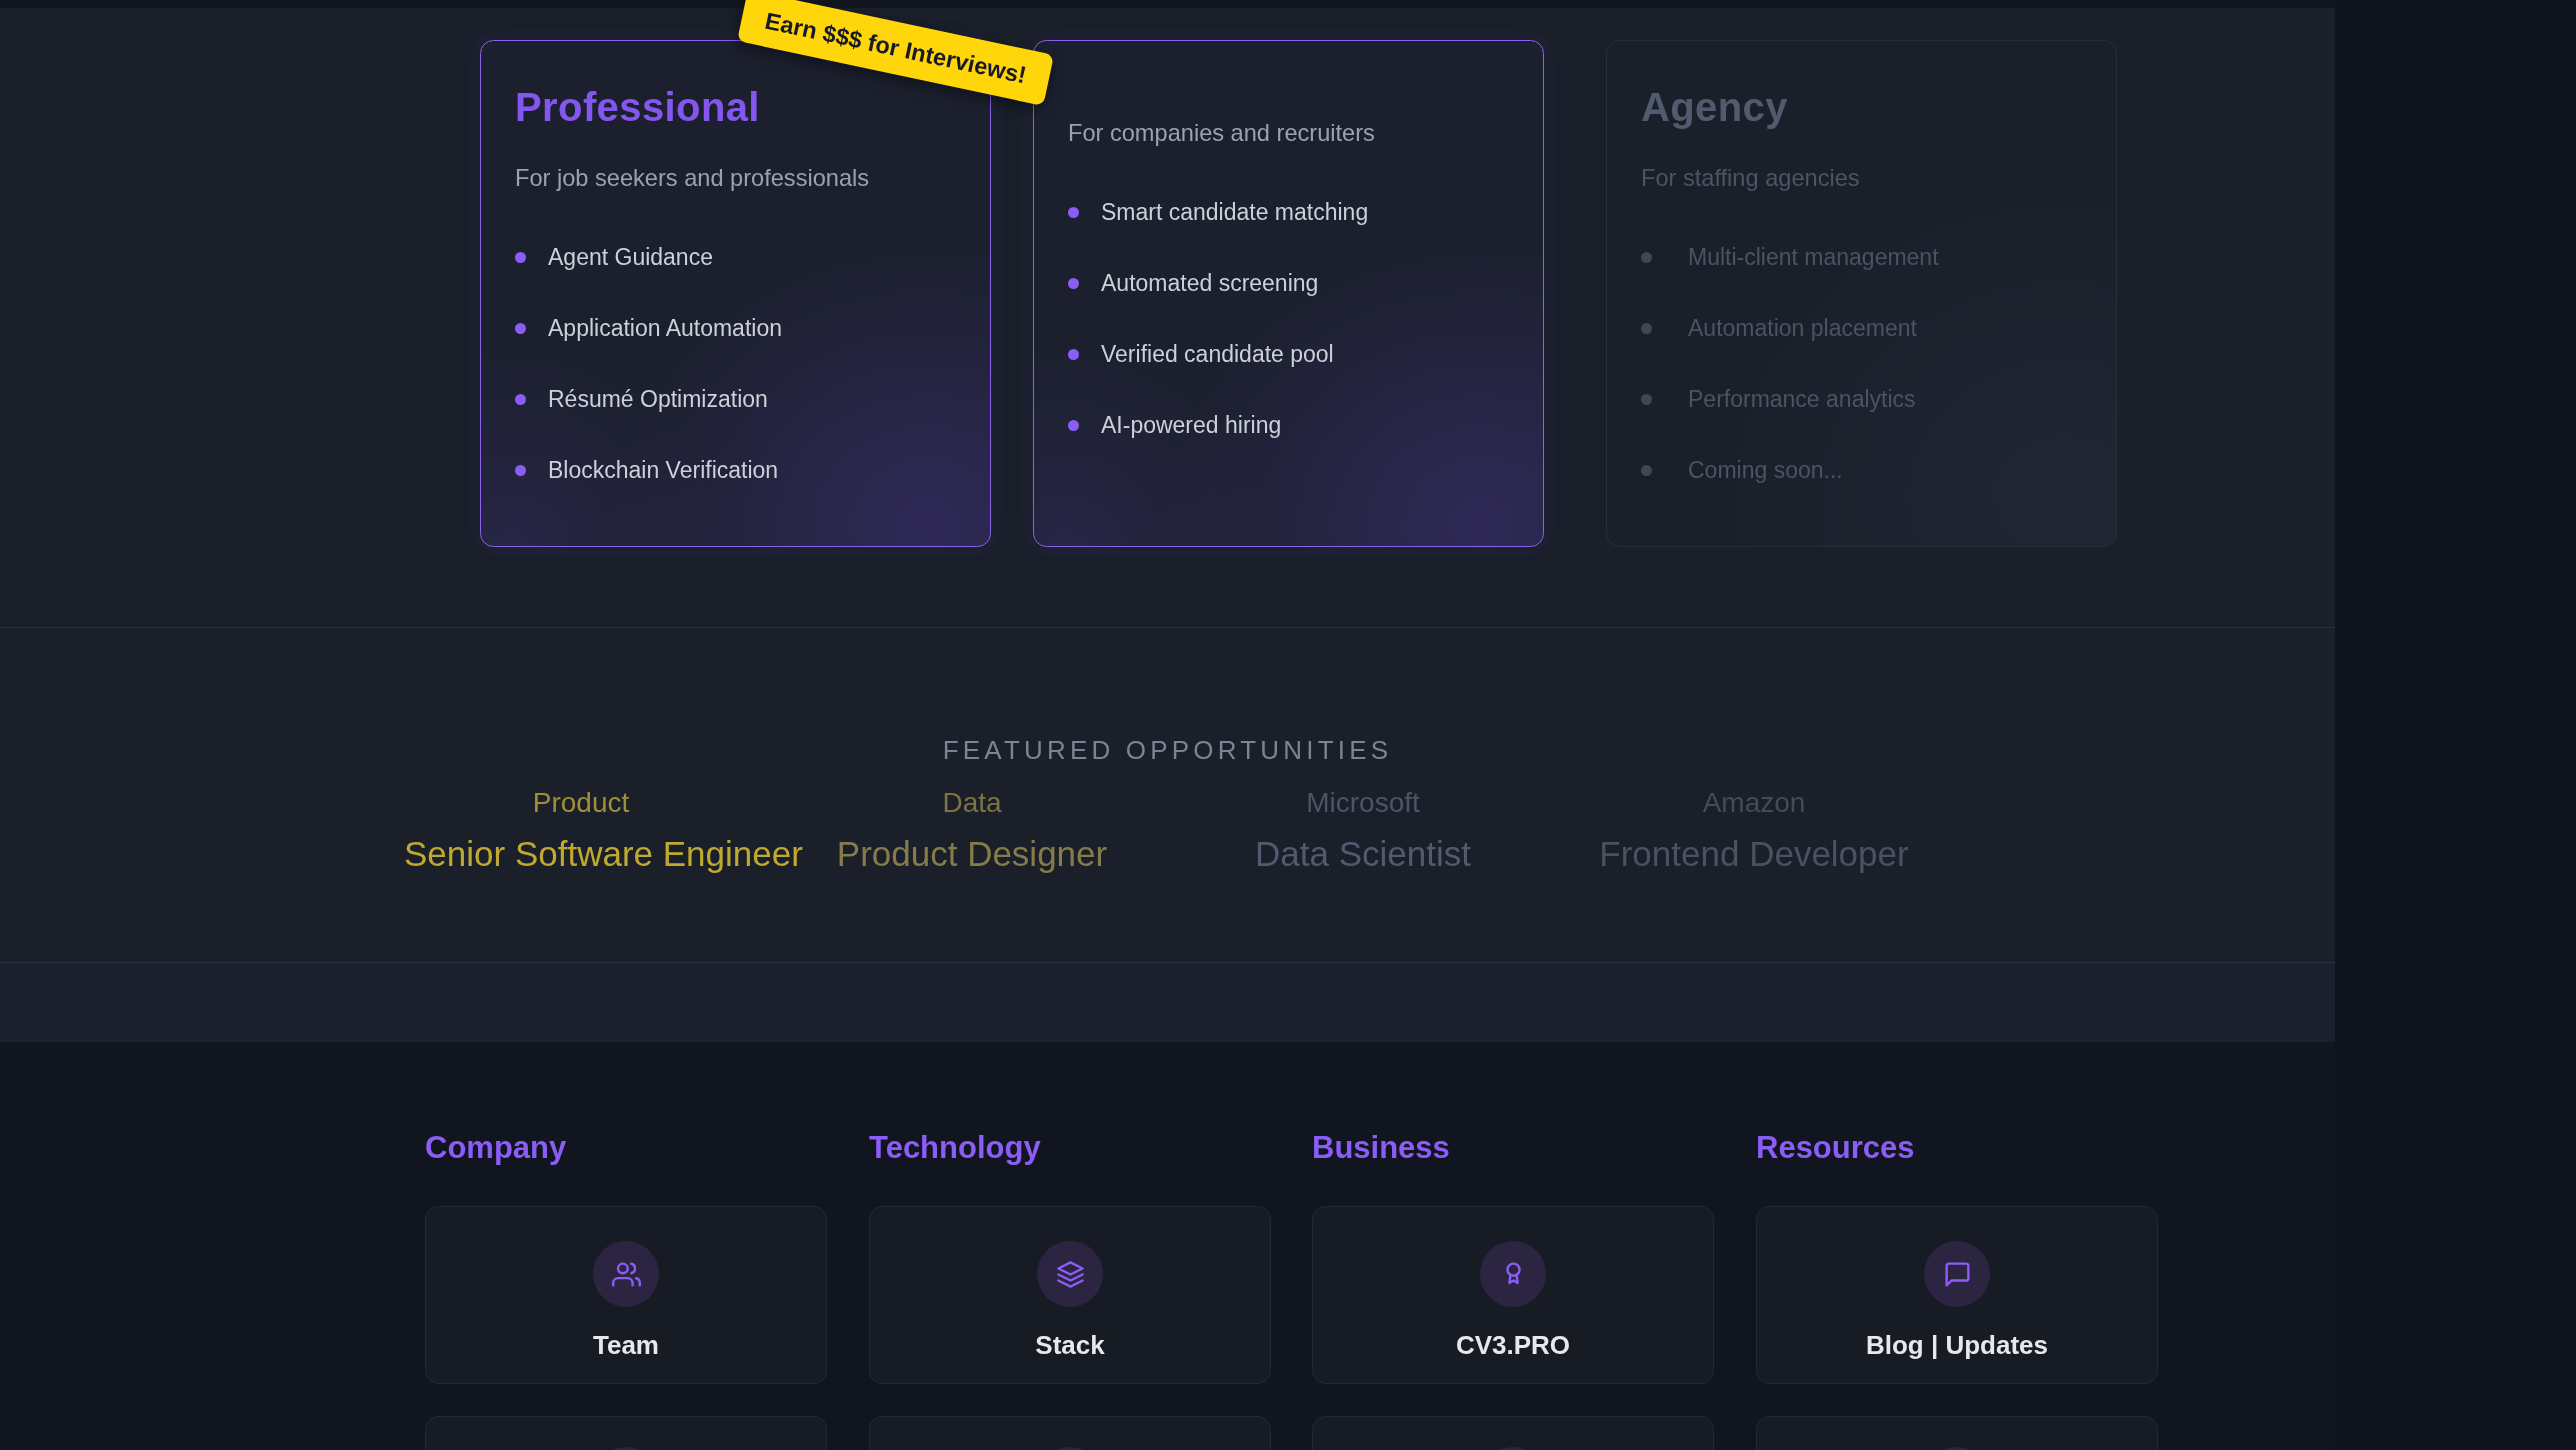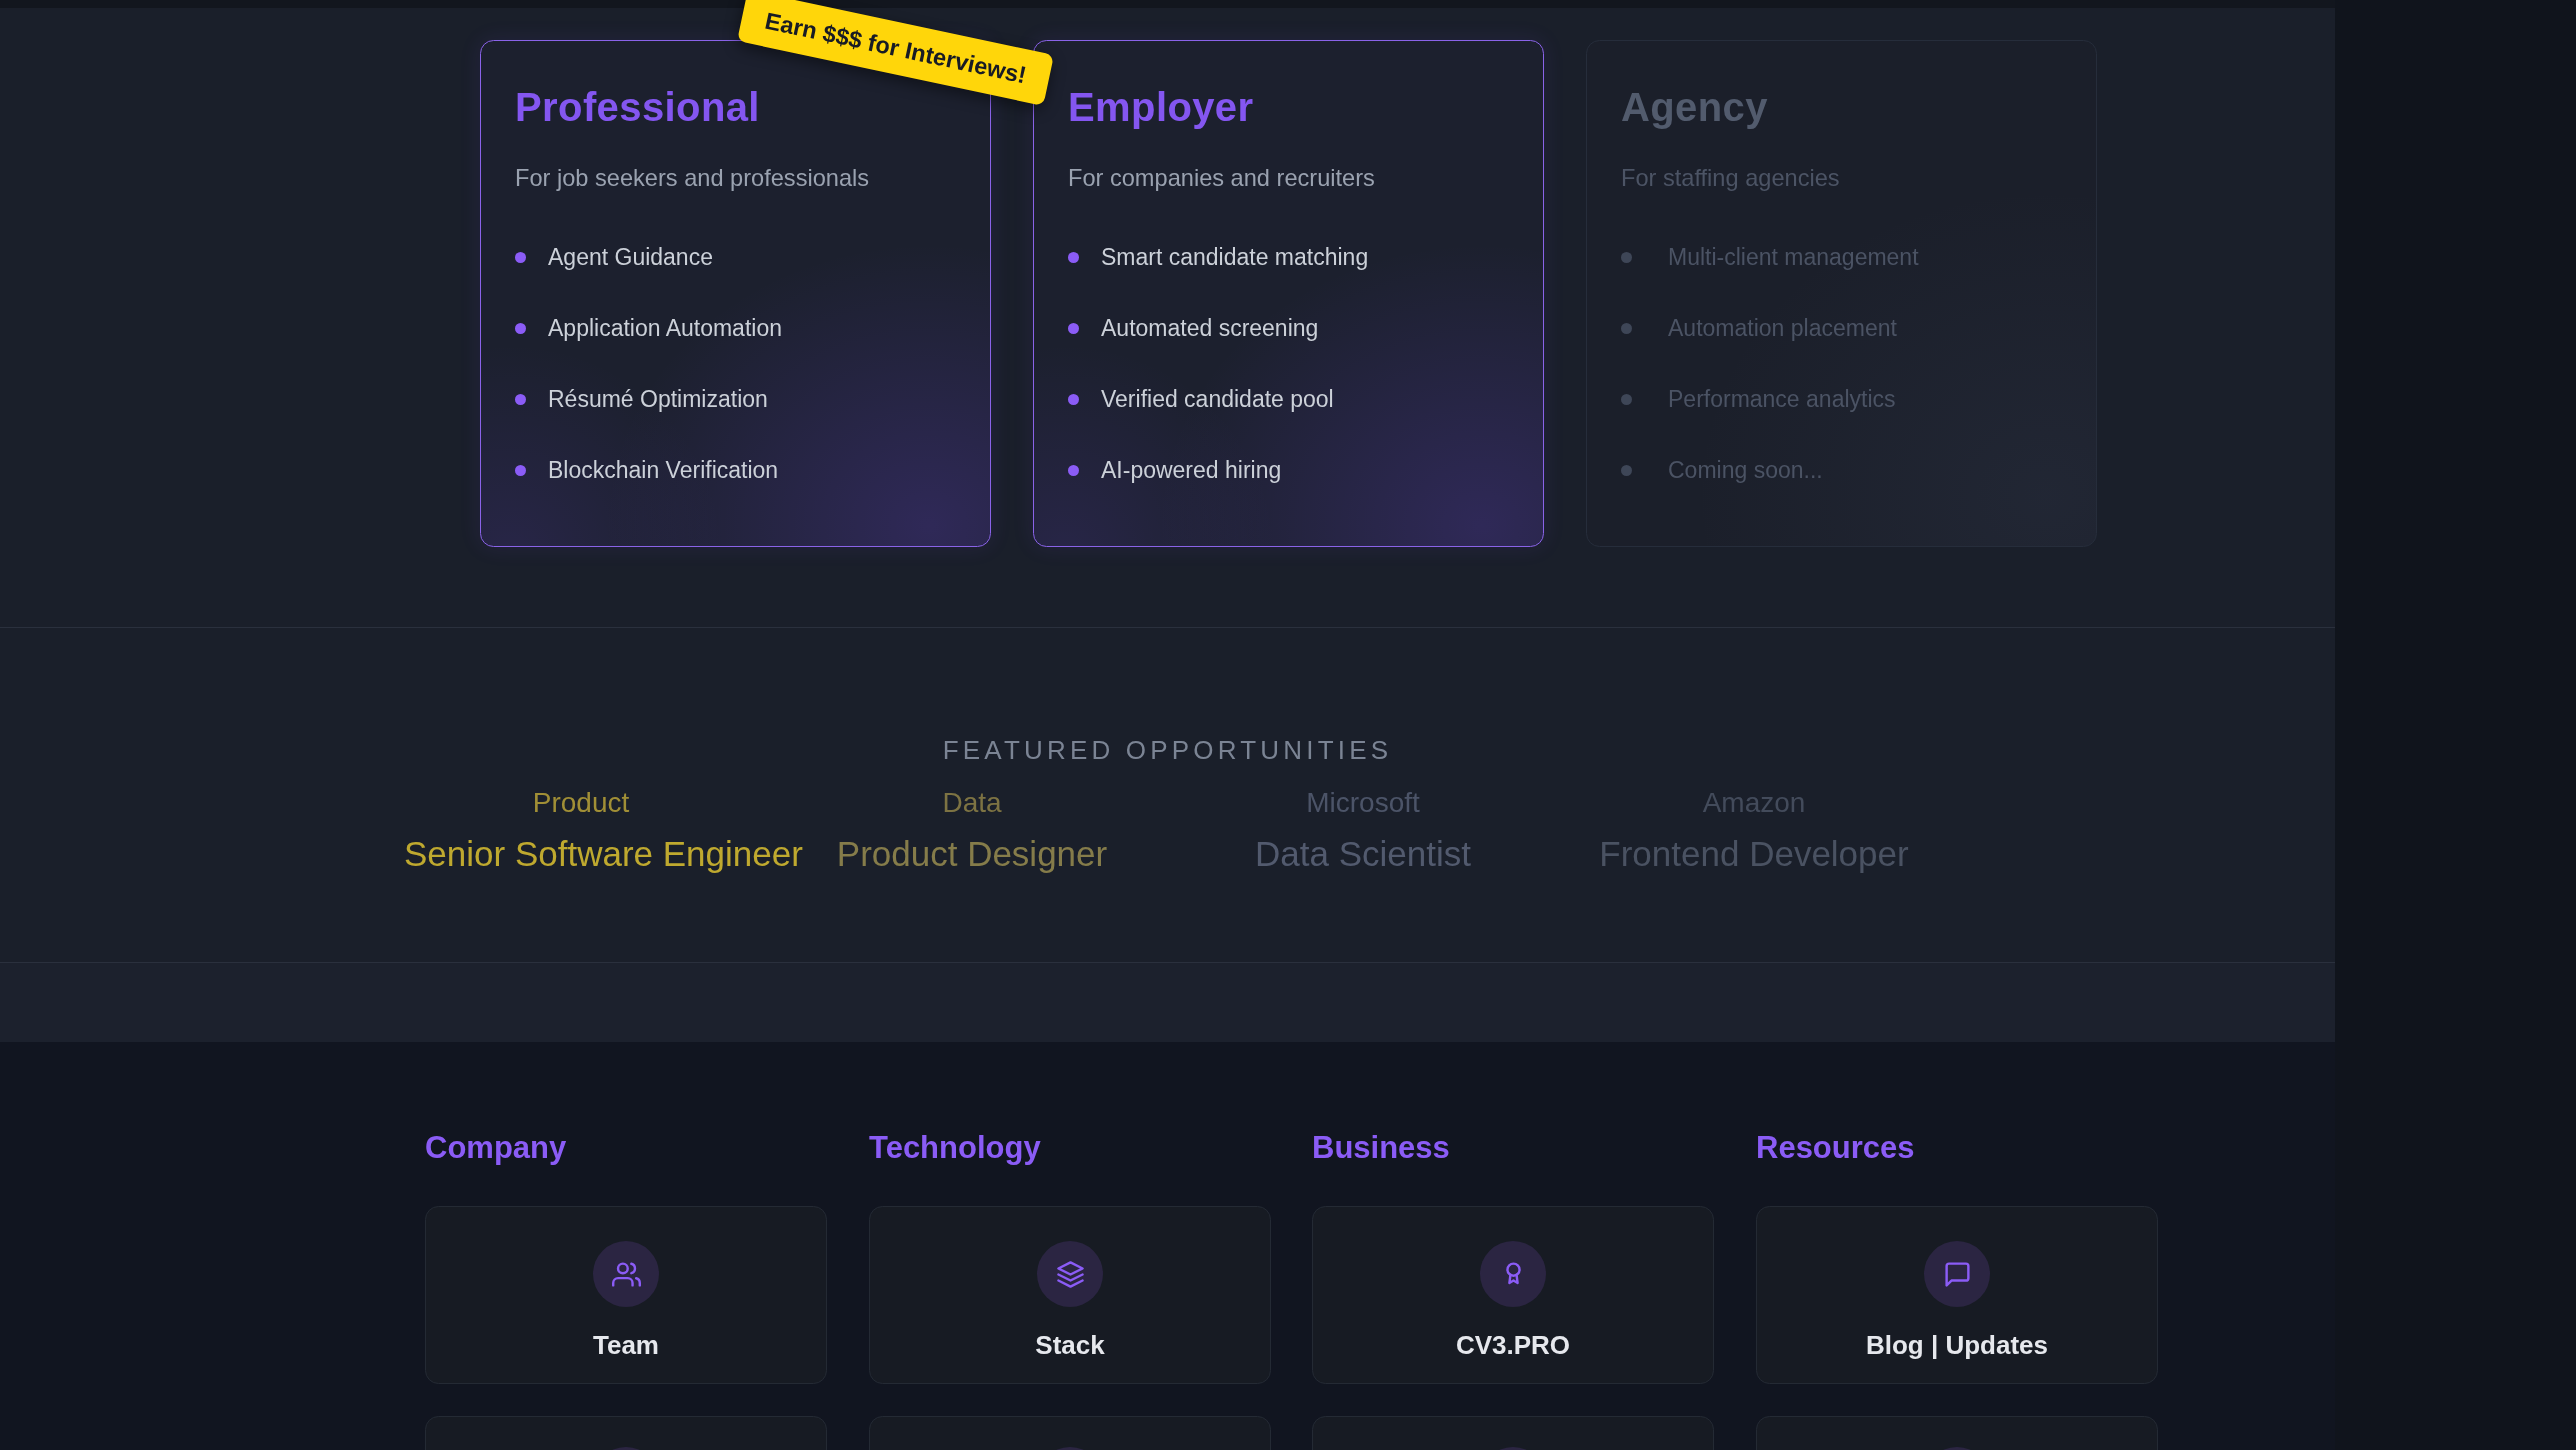--- a/index.html
+++ b/index.html
@@ -23,20 +23,21 @@
       radial-gradient(522px 455px at 88% 96%, rgba(124,77,255,0.20), rgba(124,77,255,0) 62%),
       radial-gradient(354px 354px at 6% 102%, rgba(124,77,255,0.12), rgba(124,77,255,0) 60%),
       #1c202e;
     box-shadow:0 0 22px rgba(124,77,255,0.10);
   }
   .plan-card.disabled{
     border:0.8px solid #262d3b;
     background:
       radial-gradient(539px 471px at 90% 90%, rgba(90,105,140,0.10), rgba(90,105,140,0) 65%),
       #1b1f2a;
+    margin-left: 20px;
   }
   .plan-title{font-size:40px;font-weight:bold;color:#8456f0;letter-spacing:0.4px;}
   .plan-card.disabled .plan-title{color:#525b6d;}
   .plan-sub{font-size:23.6px;color:#9aa2b0;margin-top:35px;}
   .plan-card.disabled .plan-sub{color:#4c5465;}
   .plan-features{margin-top:52px;}
   .feat{display:flex;align-items:center;gap:22px;margin-bottom:44px;font-size:23px;color:#ccd1d9;}
   .plan-card.disabled .feat{color:#4b5364;gap:36px;}
   .dot{width:11px;height:11px;border-radius:50%;background:#8b5cf6;flex:0 0 auto;}
   .plan-card.disabled .dot{background:#3e4657;}
@@ -122,21 +123,20 @@
             <span>Résumé Optimization</span>
           </div>
         <div class="feat">
             <span class="dot"></span>
             <span>Blockchain Verification</span>
           </div>
       </div>
     </div>
 
     <div class="plan-card active">
-      <div class="plan-title">Employer</div>
       <div class="plan-sub">For companies and recruiters</div>
       <div class="plan-features">
         <div class="feat">
             <span class="dot"></span>
             <span>Smart candidate matching</span>
           </div>
         <div class="feat">
             <span class="dot"></span>
             <span>Automated screening</span>
           </div>

